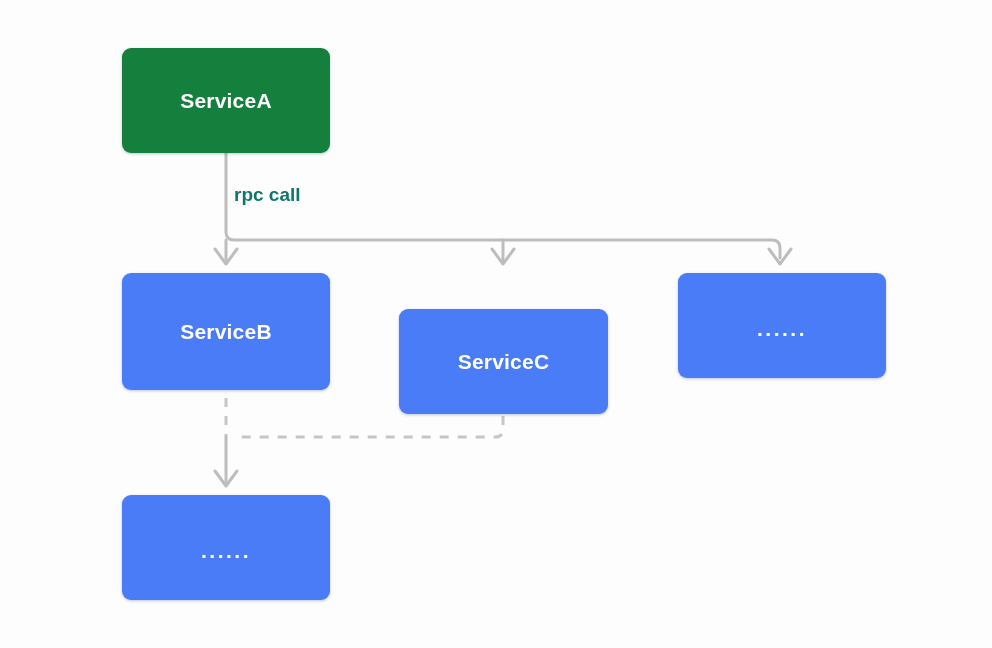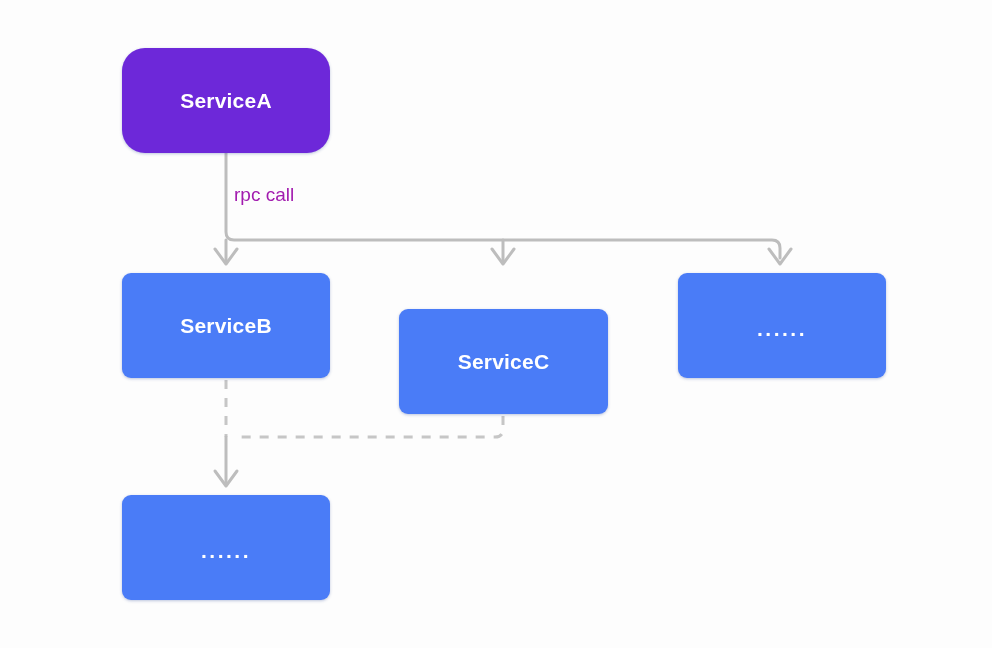--- a/index.html
+++ b/index.html
@@ -46,23 +46,23 @@
     display: block;
     line-height: 1;
   }
   .node-label.dots {
     font-size: 21px;
     letter-spacing: 2.5px;
     transform: translateY(3px);
   }
   .edge-label {
     position: absolute;
-    color: #a21caf;
+    color: #0f766e;
     font-size: 19px;
-    font-weight: normal;
+    font-weight: bold;
     white-space: nowrap;
     user-select: none;
   }
 </style>
 </head>
 <body>
 
 <div id="canvas">
 
   <svg id="edges" width="992" height="648" viewBox="0 0 992 648" xmlns="http://www.w3.org/2000/svg">
@@ -78,25 +78,25 @@
     <path d="M769,249 L780,264 L791,249" fill="none" stroke="#bdbdbd" stroke-width="3" stroke-linecap="round" stroke-linejoin="round"></path>
 
     <path d="M226,380 L226,437" fill="none" stroke="#c6c6c6" stroke-width="3" stroke-dasharray="9 9" stroke-linecap="butt"></path>
 
     <path d="M503,380 L503,429 Q503,437 495,437 L234,437" fill="none" stroke="#c6c6c6" stroke-width="3" stroke-dasharray="9 9" stroke-linecap="butt"></path>
 
     <path d="M226,437 L226,484" fill="none" stroke="#bdbdbd" stroke-width="3" stroke-linecap="round"></path>
     <path d="M215,471 L226,486 L237,471" fill="none" stroke="#bdbdbd" stroke-width="3" stroke-linecap="round" stroke-linejoin="round"></path>
   </svg>
 
-  <div class="node" style="left:122px; top:48px; width:208px; height:105px; background:#6d28d9;border-radius:23px;">
+  <div class="node" style="left:122px; top:48px; width:208px; height:105px; background:#15803d;">
     <span class="node-label">ServiceA</span>
   </div>
 
-  <div class="node" style="left:122px; top:273px; width:208px; height:105px; background:#4a7cf7;">
+  <div class="node" style="left:122px; top:273px; width:208px; height:117px; background:#4a7cf7;">
     <span class="node-label">ServiceB</span>
   </div>
 
   <div class="node" style="left:399px; top:273px; width:209px; height:105px; background:#4a7cf7;margin-top:36px;">
     <span class="node-label">ServiceC</span>
   </div>
 
   <div class="node" style="left:678px; top:273px; width:208px; height:105px; background:#4a7cf7;">
     <span class="node-label dots">......</span>
   </div>

